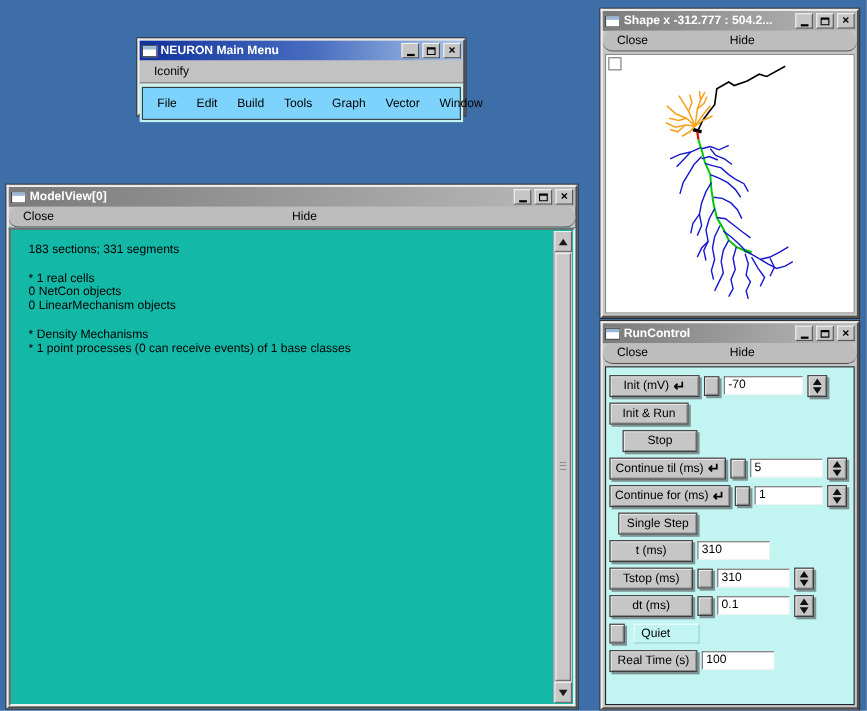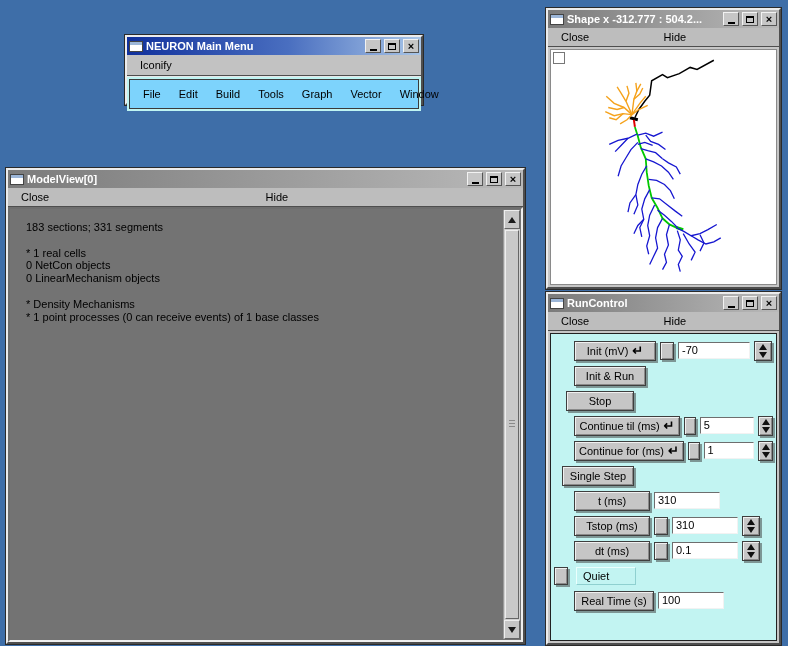--- a/index.html
+++ b/index.html
@@ -13,54 +13,54 @@
   .titlebar.active   { background:linear-gradient(90deg,#10309c 0%,#4a6fc0 55%,#a9c6e8 100%); }
   .titlebar.inactive { background:linear-gradient(90deg,#7b7b7b 0%,#b9b9b9 100%); }
   .title-text { flex:1; color:#fff; font-weight:bold; font-size:11px; white-space:nowrap; overflow:hidden; }
   .win-icon { width:14px; height:11px; background:#fff; border:1px solid #444; position:relative; flex:0 0 14px; }
   .win-icon::before { content:""; position:absolute; left:0; right:0; top:0; height:3px; background:#9cb6d8; }
   .tb-btn { width:16px; height:14px; background:#c6c6c6; border:1px solid; border-color:#f2f2f2 #555 #555 #f2f2f2; display:flex; align-items:center; justify-content:center; flex:0 0 16px; }
   .glyph-min { width:7px; height:2px; background:#000; margin-top:7px; }
   .glyph-max { width:8px; height:7px; border:1px solid #000; border-top-width:2px; }
   .glyph-close { font-size:11px; font-weight:bold; line-height:1; color:#000; }
 
-  .menubar { height:19px; flex:0 0 19px; background:#bdbdbd; border-bottom:1px solid #4e4e4e; position:relative; display:flex; align-items:center; }
+  .menubar { height:19px; flex:0 0 19px; background:#bdbdbd; border-bottom:1px solid #4e4e4e; position:relative; display:flex; align-items:center;border-radius:9px; }
   .mb-close { margin-left:13px; }
   .mb-hide  { position:absolute; left:50%; }
 
   
   #win-mainmenu { left:125px; top:35px; width:298px; height:70px; }
   .mm-iconify { height:21px; flex:0 0 21px; background:#c2c2c2; border-bottom:1px solid #4e4e4e; display:flex; align-items:center; padding-left:13px; }
   .mm-menuwrap { flex:1; background:#bff4f2; padding:2px; border-top:1px solid #e8e8e8; }
   .mm-menubar { height:100%; background:#7dd3fc; border:1px solid #3a3a3a; display:flex; align-items:center; padding:8px 4px; }
   .mm-item { padding:0 9px; }
 
   
   #win-modelview { left:6px; top:168px; width:519px; height:476px; }
-  .mv-body { flex:1; background:#737373; border:2px solid; border-color:#6e6e6e #efefef #efefef #6e6e6e; position:relative; overflow:hidden; }
+  .mv-body { flex:1; background:#14b8a6; border:2px solid; border-color:#6e6e6e #efefef #efefef #6e6e6e; position:relative; overflow:hidden; }
   .mv-text { padding:12px 16px; line-height:12.8px; margin-right:22px; }
   .mv-line { white-space:pre; }
   .sb { position:absolute; top:1px; right:1px; bottom:1px; width:17px; background:#cfcfcf; border-left:1px solid #9a9a9a; display:flex; flex-direction:column; }
   .sb-btn { height:19px; flex:0 0 19px; background:#c6c6c6; border:1px solid; border-color:#eee #666 #666 #eee; display:flex; align-items:center; justify-content:center; }
   .sb-thumb { flex:1; margin:1px 1px; background:#c9c9c9; border:1px solid; border-color:#eee #666 #666 #eee; position:relative; }
   .sb-grip { position:absolute; left:3px; right:3px; top:50%; height:9px; margin-top:-5px; background:repeating-linear-gradient(to bottom,#8a8a8a 0 1px,transparent 1px 3px); }
   .tri-up   { width:0; height:0; border-left:4px solid transparent; border-right:4px solid transparent; border-bottom:6px solid #1a1a1a; }
   .tri-down { width:0; height:0; border-left:4px solid transparent; border-right:4px solid transparent; border-top:6px solid #1a1a1a; }
 
   
   #win-shape { left:546px; top:8px; width:235px; height:281px; }
   .shape-canvas { flex:1; margin:2px; background:#fff; border:1px solid #8a8a8a; position:relative; }
   .shape-check { position:absolute; left:2px; top:2px; width:12px; height:12px; background:#fff; border:1px solid #777; }
   .shape-canvas svg { position:absolute; inset:0; width:100%; height:100%; }
 
   
   #win-runcontrol { left:546px; top:292px; width:235px; height:353px; }
   .rc-body { flex:1; margin:2px; background:#c2f4f2; border:1px solid #222; padding:4px 3px 2px 3px; display:flex; flex-direction:column; }
   .rc-row { height:25px; flex:0 0 25px; display:flex; align-items:center; gap:4px; }
-  .nbtn { background:#c6c6c6; border:1px solid #3e3e3e; box-shadow:inset 1px 1px 0 #f0f0f0, inset -1px -1px 0 #8a8a8a, 2px 2px 0 rgba(55,55,55,0.5); height:20px; display:flex; align-items:center; justify-content:center; padding:0 6px; white-space:nowrap;margin-left:20px; }
+  .nbtn { background:#c6c6c6; border:1px solid #3e3e3e; box-shadow:inset 1px 1px 0 #f0f0f0, inset -1px -1px 0 #8a8a8a, 2px 2px 0 rgba(55,55,55,0.5); height:20px; display:flex; align-items:center; justify-content:center; padding:0 6px; white-space:nowrap; }
   .rc-cmd { }
   .ret { font-weight:bold; font-size:13px; margin-left:4px; line-height:1; }
   .rc-check { width:14px; height:18px; background:#c6c6c6; border:1px solid #3e3e3e; box-shadow:inset 1px 1px 0 #f0f0f0, inset -1px -1px 0 #8a8a8a, 2px 2px 0 rgba(55,55,55,0.5); }
   .rc-field { height:17px; background:#fff; border:1px solid; border-color:#6e6e6e #f2f2f2 #f2f2f2 #6e6e6e; padding:1px 3px; overflow:hidden; white-space:nowrap; }
   .rc-spin { width:18px; height:20px; background:#c6c6c6; border:1px solid #3e3e3e; box-shadow:inset 1px 1px 0 #f0f0f0, inset -1px -1px 0 #8a8a8a, 2px 2px 0 rgba(55,55,55,0.5); display:flex; flex-direction:column; align-items:center; justify-content:center; gap:2px; padding:0; }
   .spin-up   { width:0; height:0; border-left:4px solid transparent; border-right:4px solid transparent; border-bottom:6px solid #101010; }
   .spin-down { width:0; height:0; border-left:4px solid transparent; border-right:4px solid transparent; border-top:6px solid #101010; }
   .rc-quiet-label { margin-left:4px; padding:2px 26px 2px 6px; border:1px solid; border-color:#eafffd #8fd0d0 #8fd0d0 #eafffd; }
 </style>
 </head>

